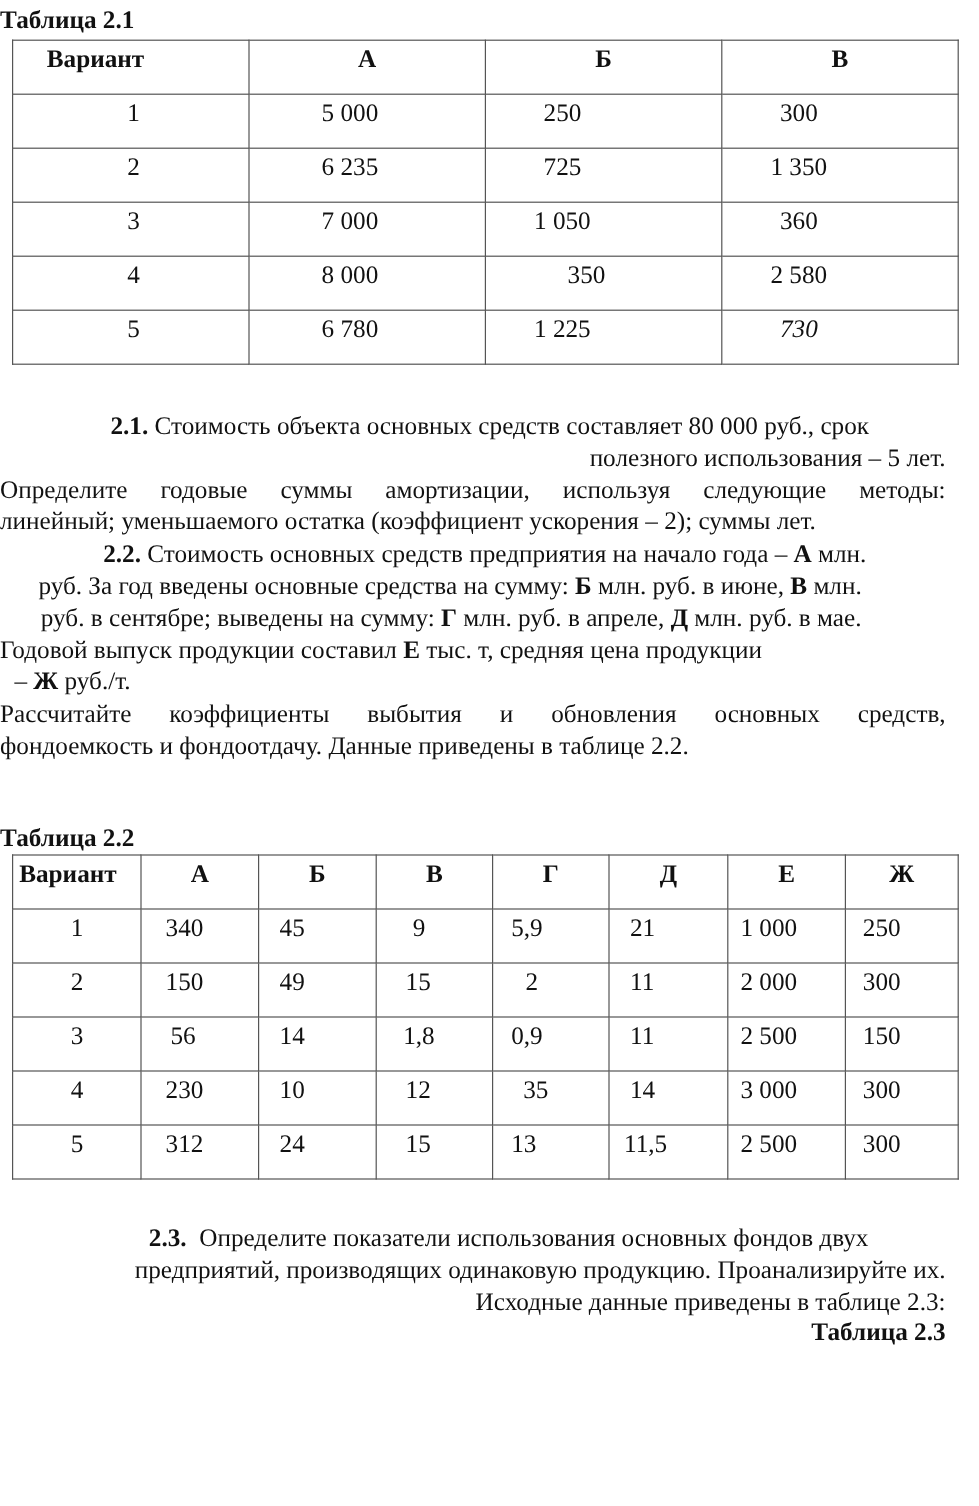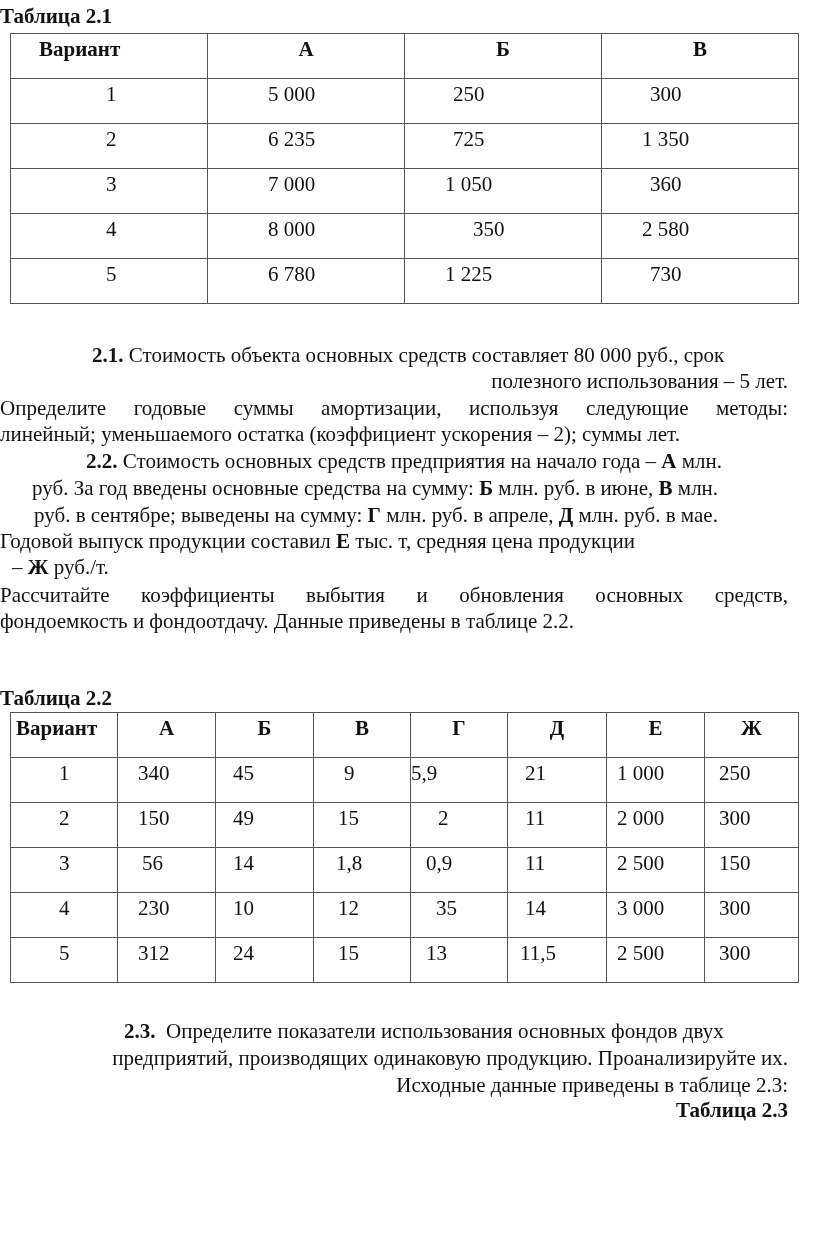--- a/index.html
+++ b/index.html
@@ -58,21 +58,21 @@
   <tr>
     <td style="padding-left:95px;">4</td>
     <td style="padding-left:60px;">8 000</td>
     <td style="padding-left:68px;">350</td>
     <td style="padding-left:40px;">2 580</td>
   </tr>
   <tr>
     <td style="padding-left:95px;">5</td>
     <td style="padding-left:60px;">6 780</td>
     <td style="padding-left:40px;">1 225</td>
-    <td style="padding-left:48px;">730</td>
+    <td style="padding-left:48px;font-style:italic;">730</td>
   </tr>
 </tbody>
   </table>
 
 <div class="line" style="left:92px;top:342px;">
   <b>2.1.</b>
   <span>Стоимость объекта основных средств составляет 80 000 руб., срок</span>
 </div>
 <div class="line" style="right:28px;top:368px;">полезного использования – 5 лет.</div>
 <div class="line just" style="left:0;width:788px;top:395px;">Определите годовые суммы амортизации, используя следующие методы:</div>
@@ -132,21 +132,21 @@
     <th style="text-align:center;">Г</th>
     <th style="text-align:center;">Д</th>
     <th style="text-align:center;">Е</th>
     <th style="text-align:center;">Ж</th>
   </tr>
   <tr>
     <td style="padding-left:48px;">1</td>
     <td style="padding-left:20px;">340</td>
     <td style="padding-left:17px;">45</td>
     <td style="padding-left:30px;">9</td>
-    <td style="">5,9</td>
+    <td style="padding-left:15px;">5,9</td>
     <td style="padding-left:17px;">21</td>
     <td style="padding-left:10px;">1 000</td>
     <td style="padding-left:14px;">250</td>
   </tr>
   <tr>
     <td style="padding-left:48px;">2</td>
     <td style="padding-left:20px;">150</td>
     <td style="padding-left:17px;">49</td>
     <td style="padding-left:24px;">15</td>
     <td style="padding-left:27px;">2</td>

